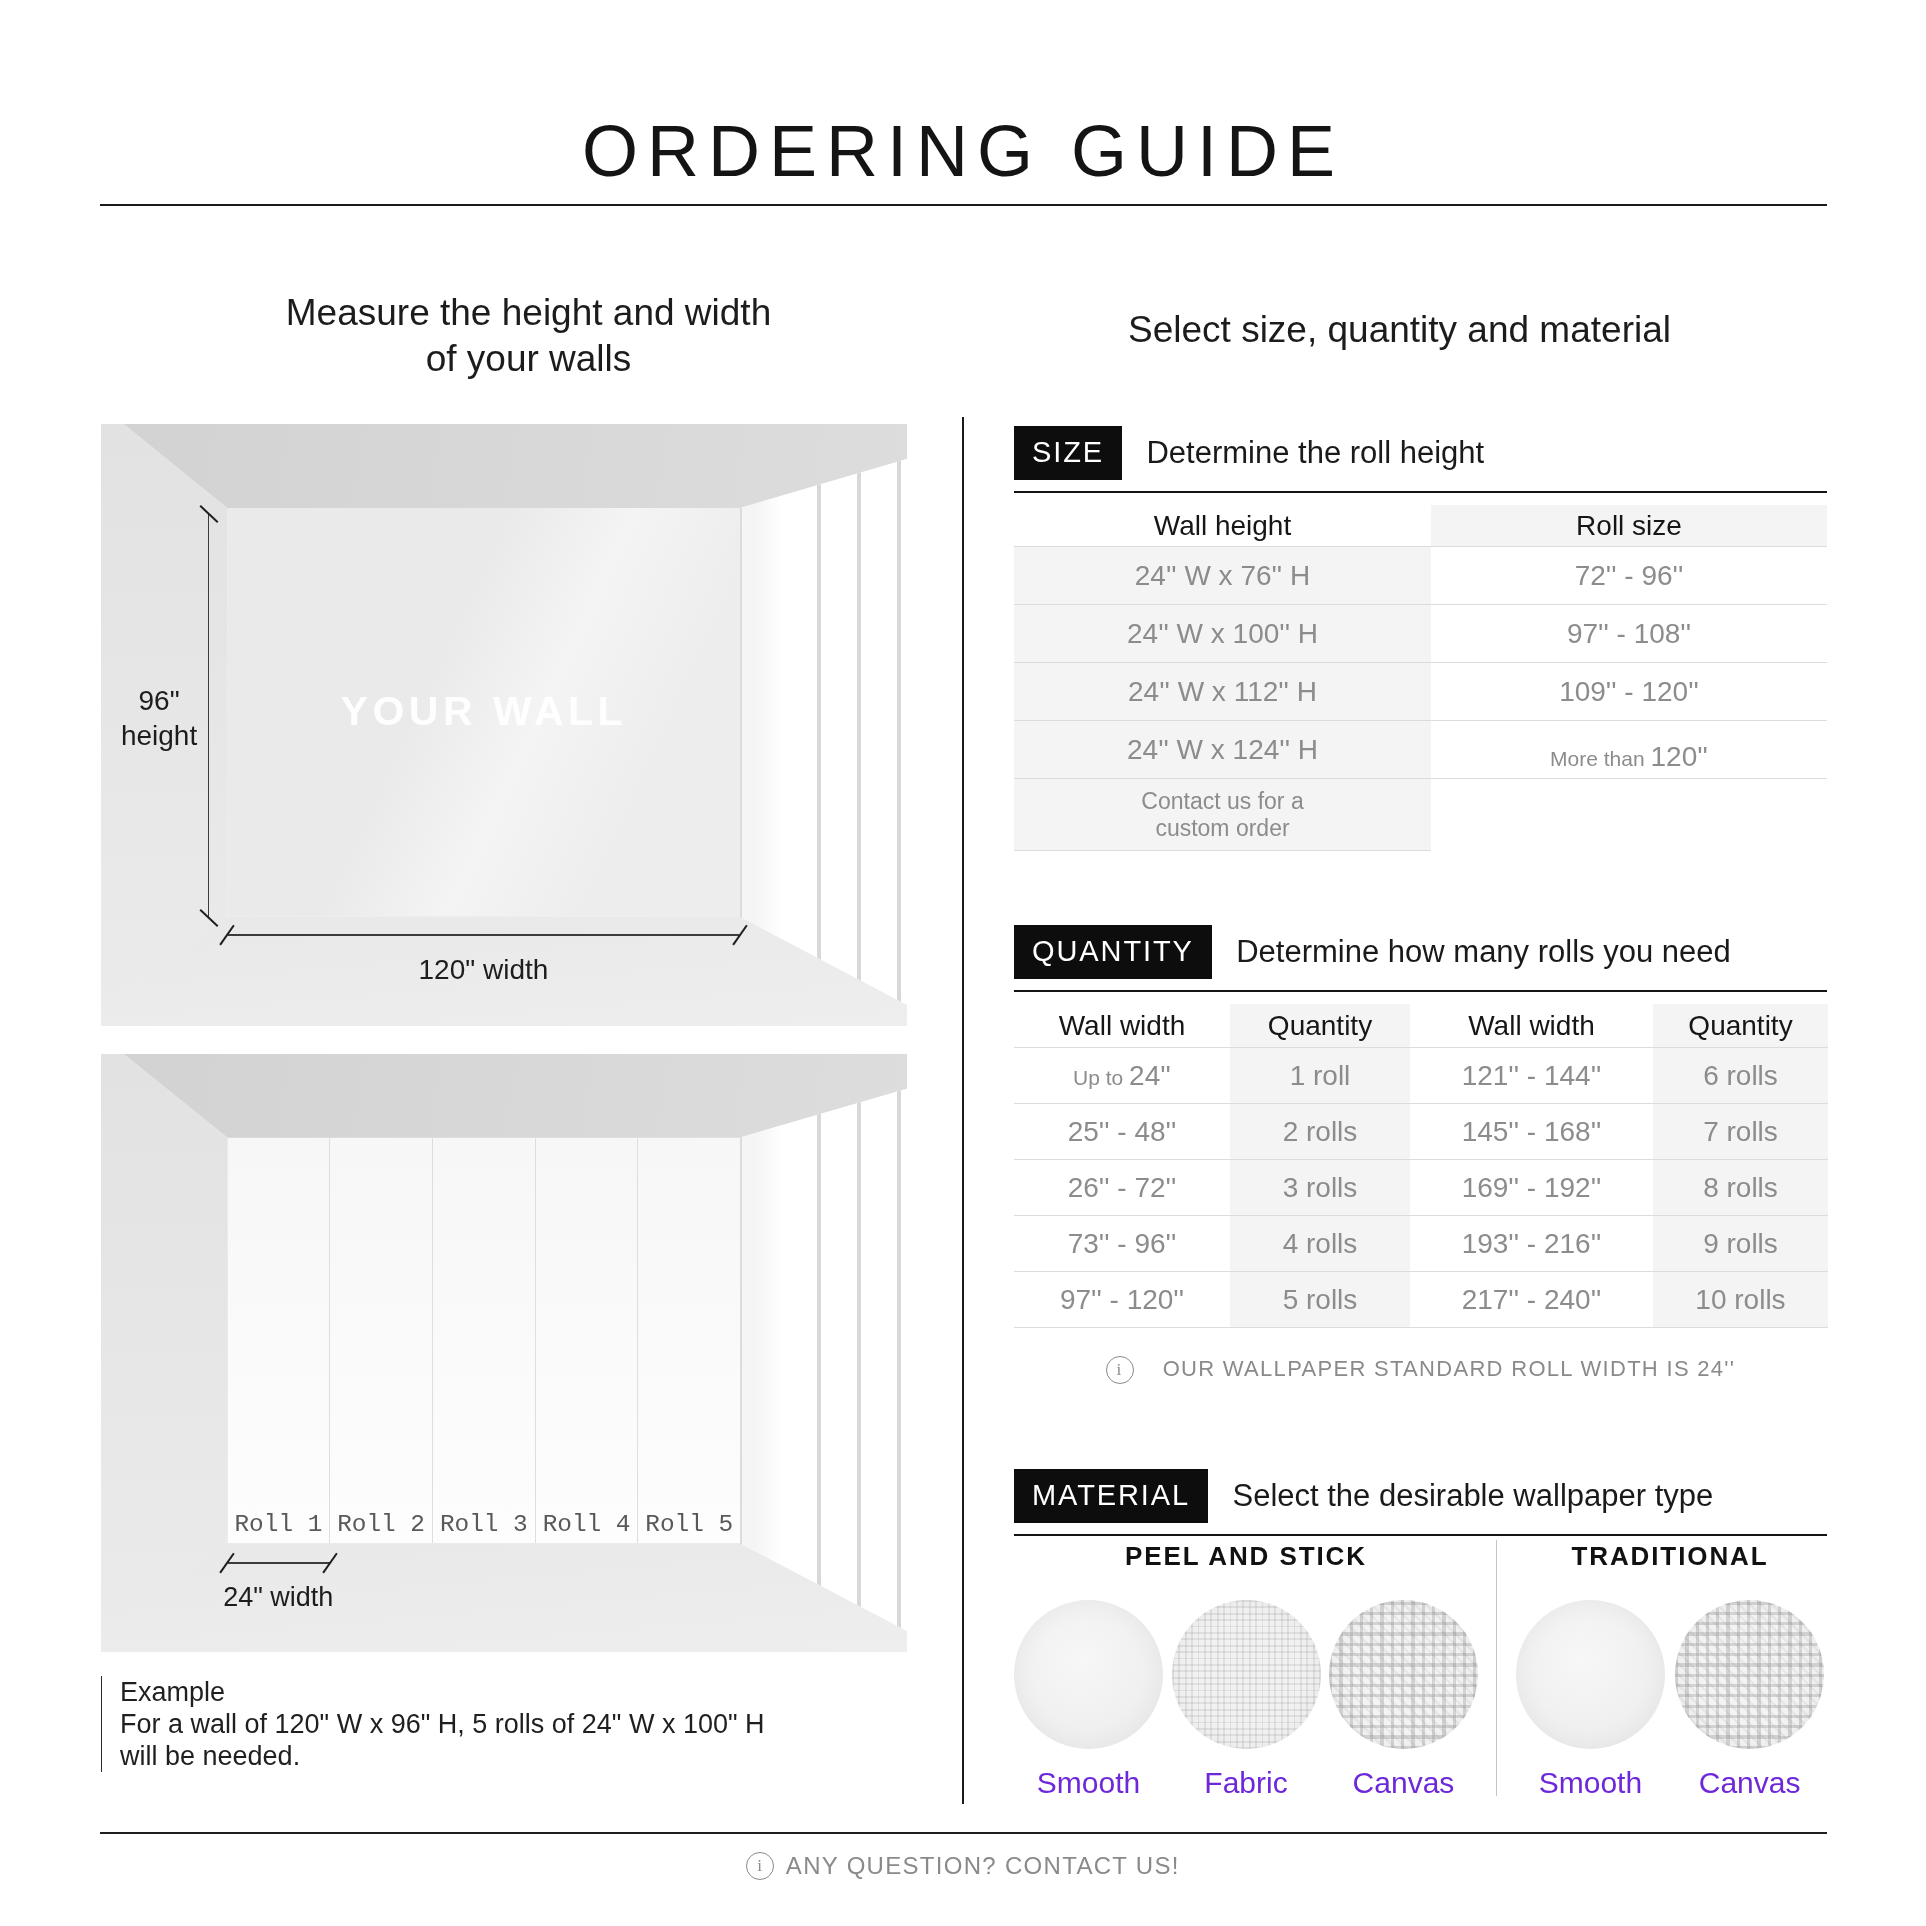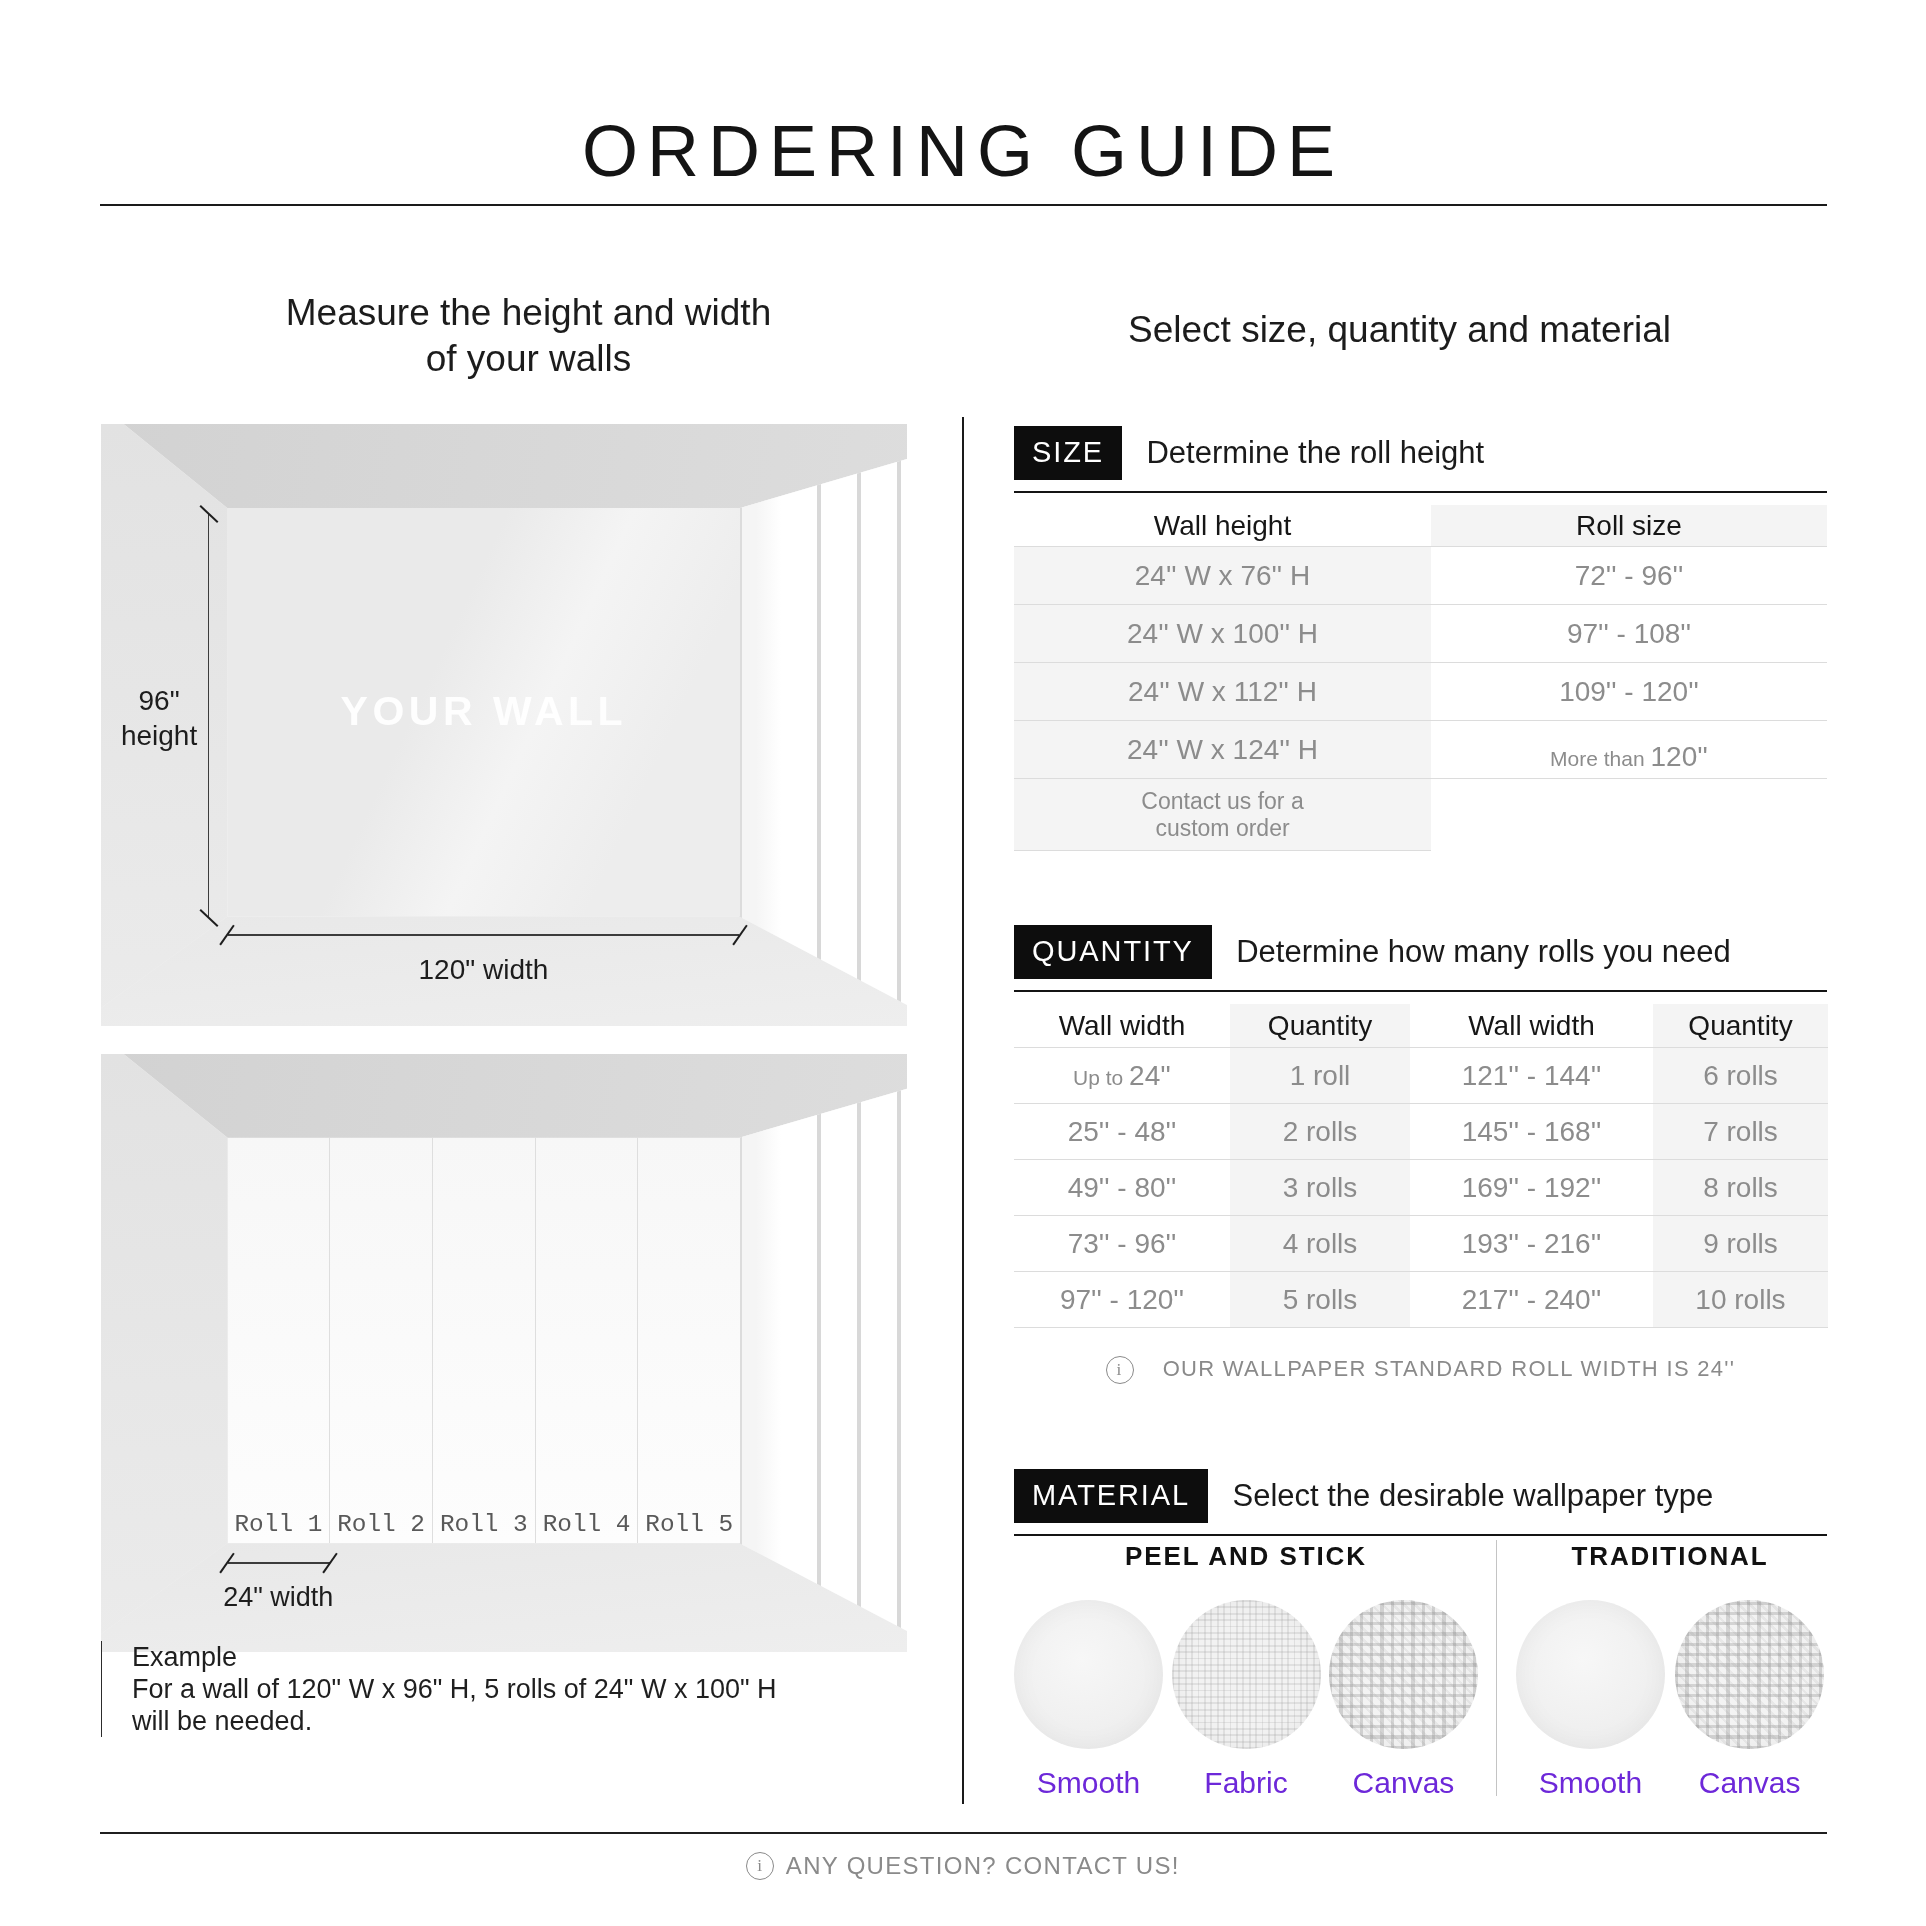--- a/index.html
+++ b/index.html
@@ -56,21 +56,21 @@
   .hline::before{left:-1.3px;}
   .hline::after{right:-1.3px;}
   .wline{left:15.7%;width:63.5%;}
   .rwline{left:15.7%;width:12.7%;top:85%;}
   .dim-label{position:absolute;color:#1d1d1d;font-size:28px;}
   .height-label{left:1.2%;top:43%;width:12%;text-align:center;line-height:35px;}
   .width-label{left:15.7%;top:88%;width:63.5%;text-align:center;}
   .rwidth-label{left:9%;top:88.3%;width:26%;text-align:center;font-size:27px;}
 
   
-  .example{left:101px;top:1641px;width:835px;border-left:1.9px solid #2c2c2c;padding-left:30px;
+  .example{left:101px;top:1676px;width:835px;border-left:1.9px solid #2c2c2c;padding-left:18px;
            font-size:27px;line-height:32px;color:#1f1f1f;}
 
   
   .col-divider{left:962px;top:417px;width:1.9px;height:1387px;background:#1a1a1a;}
   .section-head{left:1014px;width:813px;display:flex;align-items:center;gap:24.4px;
                 padding-bottom:11.6px;border-bottom:2.6px solid #141414;}
   .badge{background:#0d0d0d;color:#ffffff;font-size:29px;letter-spacing:1.9px;
          padding:10.3px 18px;white-space:nowrap;}
   .subtitle{font-size:31px;color:#1a1a1a;white-space:nowrap;}
   .size-head{top:426px;}
@@ -234,21 +234,21 @@
   <div class="cell lh88"><span class="sm">Up to </span><span>24''</span></div>
   <div class="cell g lh88">1 roll</div>
   <div class="cell lh88">121'' - 144''</div>
   <div class="cell g lh88">6 rolls</div>
 
   <div class="cell lh88">25'' - 48''</div>
   <div class="cell g lh88">2 rolls</div>
   <div class="cell lh88">145'' - 168''</div>
   <div class="cell g lh88">7 rolls</div>
 
-  <div class="cell lh88">49'' - 80''</div>
+  <div class="cell lh88">26'' - 72''</div>
   <div class="cell g lh88">3 rolls</div>
   <div class="cell lh88">169'' - 192''</div>
   <div class="cell g lh88">8 rolls</div>
 
   <div class="cell lh88">73'' - 96''</div>
   <div class="cell g lh88">4 rolls</div>
   <div class="cell lh88">193'' - 216''</div>
   <div class="cell g lh88">9 rolls</div>
 
   <div class="cell lh88">97'' - 120''</div>

